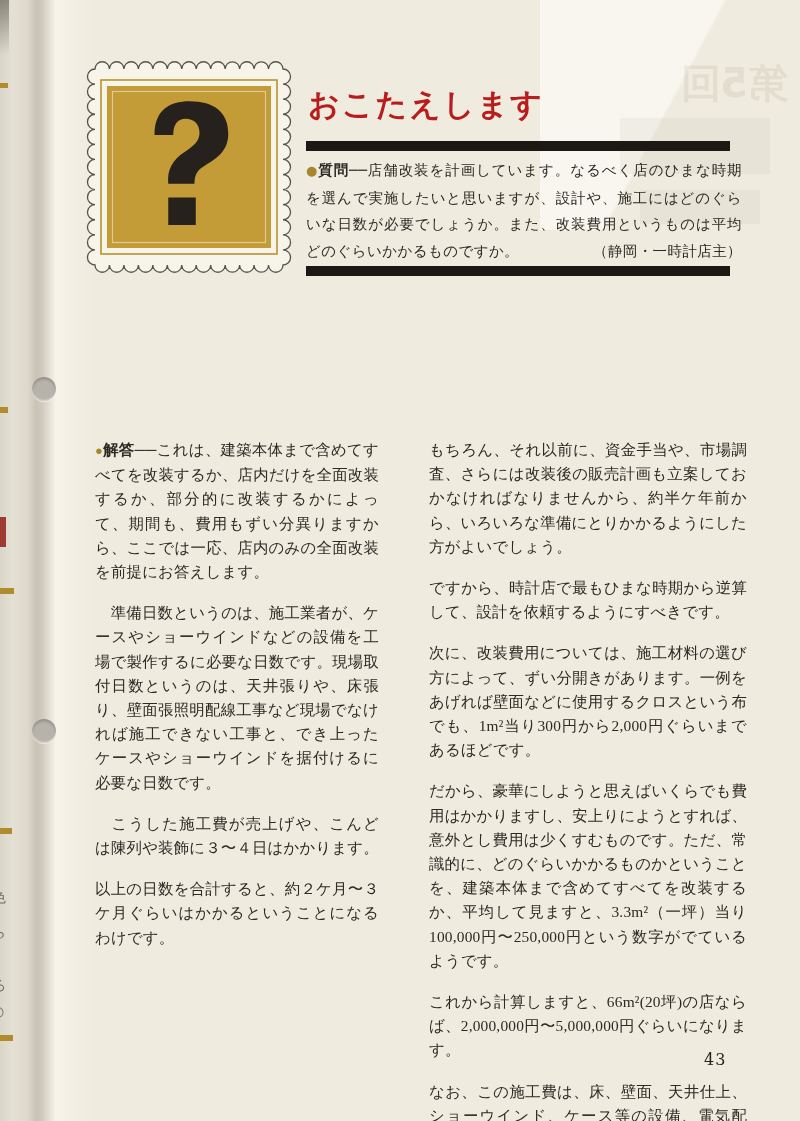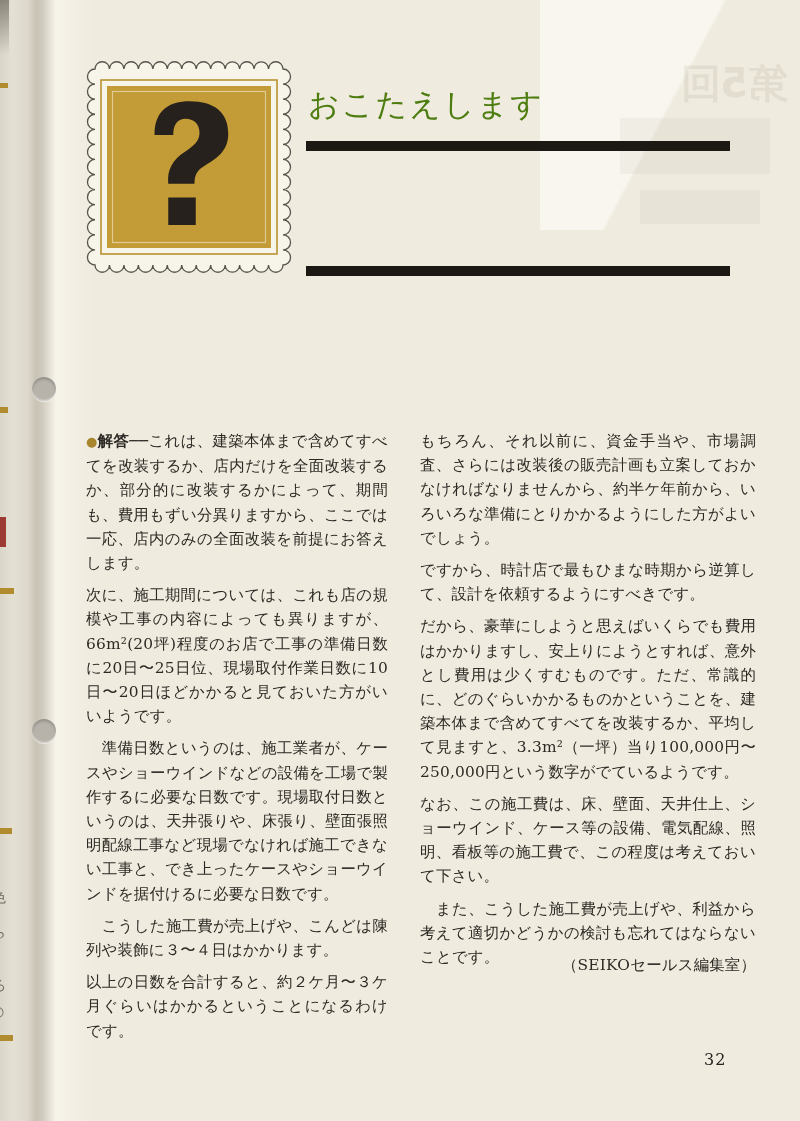--- a/index.html
+++ b/index.html
@@ -23,21 +23,21 @@
   .diag-light{
     position:absolute;right:0;top:0;width:260px;height:230px;
     background:linear-gradient(118deg,rgba(255,255,252,.55) 48%,rgba(255,255,252,0) 49%);
     pointer-events:none;
   }
   
   .stamp{position:absolute;left:86px;top:60px;width:206px;height:214px;}
   
   .title{
     position:absolute;left:308px;top:84px;
-    font-size:31px;font-weight:400;letter-spacing:2px;color:#4d7c0f;
+    font-size:31px;font-weight:700;letter-spacing:2px;color:#b91c1c;
     white-space:nowrap;
   }
   .bar{position:absolute;left:306px;width:424px;height:10px;background:#1c1915;}
   .bar-top{top:141px;}
   .bar-bottom{top:266px;}
   
   .question{
     position:absolute;left:306px;top:157px;width:436px;
     font-size:14.5px;line-height:26.6px;letter-spacing:.4px;
     text-align:justify;
@@ -50,21 +50,21 @@
   }
   
   .columns{
     position:absolute;left:78px;top:421px;width:686px;
     display:flex;gap:16px;
     font-size:15.4px;line-height:24.2px;letter-spacing:.2px;
   }
   .col{text-align:justify;}
   .col-left{width:318px;}
   .col-right{width:352px;}
-  .col p{margin:8px;}
+  .col p{margin:17px;font-family:Liberation Serif, serif;}
   .a-attr{text-align:right;margin-top:-24.2px !important;}
   .page-number{
     position:absolute;left:704px;top:1050px;font-size:16px;color:#262420;
     letter-spacing:1px;
   }
   
   .hole{
     position:absolute;left:32px;width:24px;height:24px;border-radius:50%;
     background:#b7b3ab;
     box-shadow:inset 0 2px 3px rgba(0,0,0,.22),inset 0 -1px 2px rgba(255,255,255,.5),0 1px 1px rgba(255,255,255,.6);
@@ -118,42 +118,47 @@
         <path d="M 18 28 C 18 8 30 1 46 1 C 66 1 77 10 77 27 C 77 40 69 46 59 52 C 52 56 50 60 50 67 L 29 67 C 28 56 32 48 43 41 C 52 35 54 31 54 26 C 54 19 49 15 43 15 C 36 15 33 20 33 28 Z"></path>
         <rect x="29" y="78" width="22" height="22"></rect>
       </g>
     </svg>
   </div>
 
   <div class="title">おこたえします</div>
 
   <div class="bar bar-top"></div>
 
+  <div class="question">
+    <p><span class="q-bullet">●</span><span class="q-label">質問</span><span>──</span><span>店舗改装を計画しています。なるべく店のひまな時期を選んで実施したいと思いますが、設計や、施工にはどのぐらいな日数が必要でしょうか。また、改装費用というものは平均どのぐらいかかるものですか。</span></p>
+    <p class="q-attr">（静岡・一時計店主）</p>
+  </div>
 
   <div class="bar bar-bottom"></div>
 
   <div class="columns">
     <div class="col col-left">
       <p><span class="a-bullet">●</span><span class="a-label">解答</span><span>──</span><span>これは、建築本体まで含めてすべてを改装するか、店内だけを全面改装するか、部分的に改装するかによって、期間も、費用もずい分異りますから、ここでは一応、店内のみの全面改装を前提にお答えします。</span></p>
-      <p>次に、施工期間については、これも店の規模や工事の内容によっても異りますが、66m²(20坪)程度のお店で工事の準備日数に20日〜25日位、現場取付作業日数に10日〜20日ほどかかると見ておいた方がいいようです。</p>
       <p>　準備日数というのは、施工業者が、ケースやショーウインドなどの設備を工場で製作するに必要な日数です。現場取付日数というのは、天井張りや、床張り、壁面張照明配線工事など現場でなければ施工できない工事と、でき上ったケースやショーウインドを据付けるに必要な日数です。</p>
       <p>　こうした施工費が売上げや、こんどは陳列や装飾に３〜４日はかかります。</p>
       <p>以上の日数を合計すると、約２ケ月〜３ケ月ぐらいはかかるということになるわけです。</p>
     </div>
     <div class="col col-right">
       <p>もちろん、それ以前に、資金手当や、市場調査、さらには改装後の販売計画も立案しておかなければなりませんから、約半ケ年前から、いろいろな準備にとりかかるようにした方がよいでしょう。</p>
       <p>ですから、時計店で最もひまな時期から逆算して、設計を依頼するようにすべきです。</p>
+      <p>次に、改装費用については、施工材料の選び方によって、ずい分開きがあります。一例をあげれば壁面などに使用するクロスという布でも、1m²当り300円から2,000円ぐらいまであるほどです。</p>
       <p>だから、豪華にしようと思えばいくらでも費用はかかりますし、安上りにようとすれば、意外とし費用は少くすむものです。ただ、常識的に、どのぐらいかかるものかということを、建築本体まで含めてすべてを改装するか、平均して見ますと、3.3m²（一坪）当り100,000円〜250,000円という数字がでているようです。</p>
+      <p>これから計算しますと、66m²(20坪)の店ならば、2,000,000円〜5,000,000円ぐらいになります。</p>
       <p>なお、この施工費は、床、壁面、天井仕上、ショーウインド、ケース等の設備、電気配線、照明、看板等の施工費で、この程度は考えておいて下さい。</p>
       <p>　また、こうした施工費が売上げや、利益から考えて適切かどうかの検討も忘れてはならないことです。</p>
       <p class="a-attr">（SEIKOセールス編集室）</p>
     </div>
   </div>
 
-  <div class="page-number">32</div>
+  <div class="page-number">43</div>
 
   <div class="hole hole-1"></div>
   <div class="hole hole-2"></div>
 
   <div class="edge-dash d1"></div>
   <div class="edge-dash d2"></div>
   <div class="edge-dash d3"></div>
   <div class="edge-dash d4"></div>
   <div class="edge-dash d5"></div>
   <div class="edge-red"></div>

